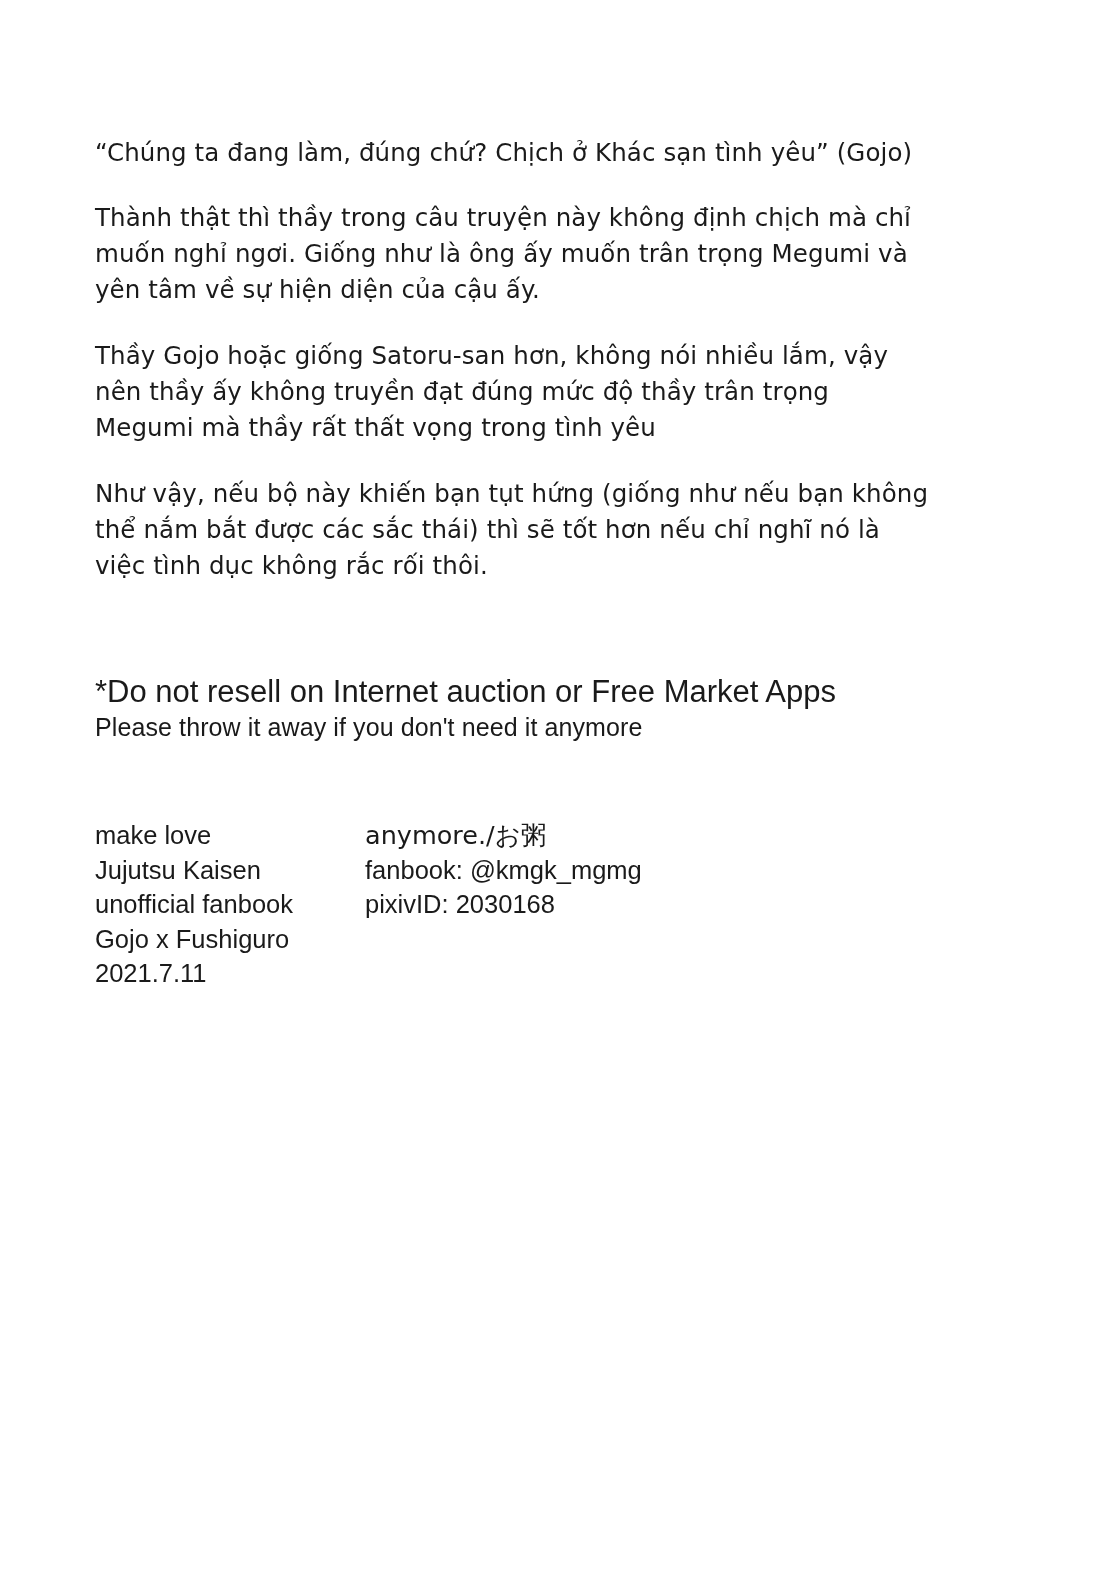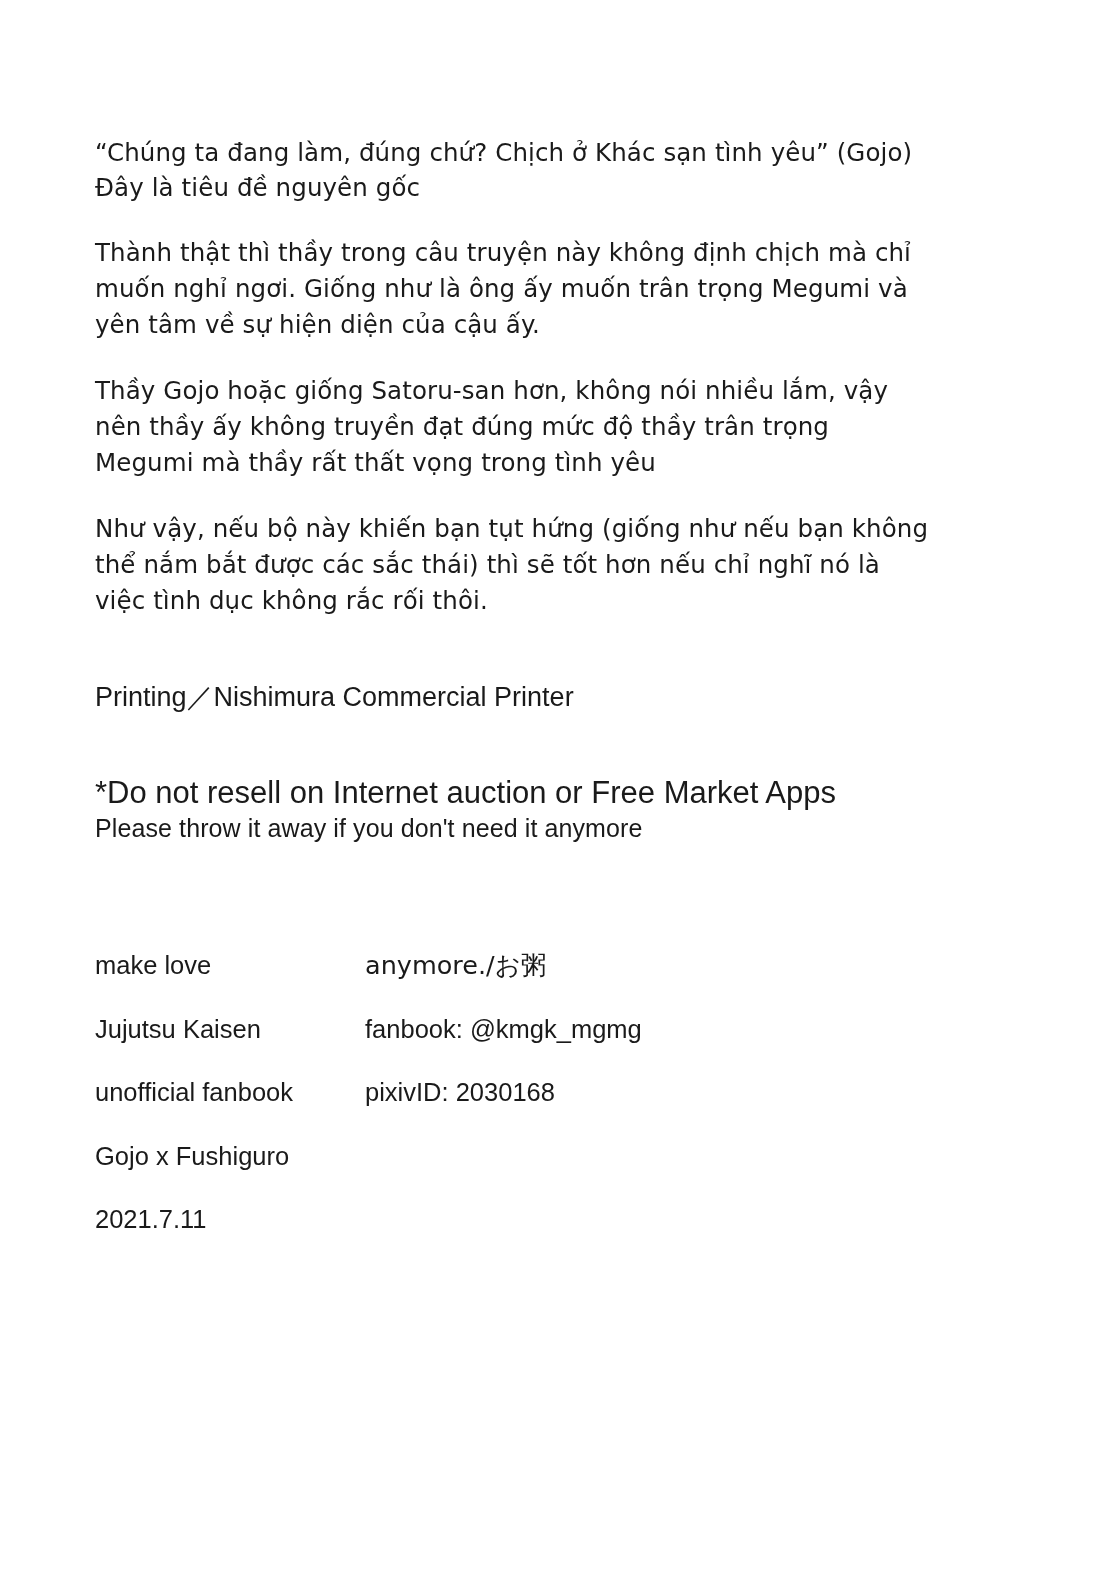--- a/index.html
+++ b/index.html
@@ -66,35 +66,33 @@
   .col-left {
     width: 270px;
   }
   .col-right {
     width: 400px;
   }
   .colophon-line {
     font-size: 25.5px;
     line-height: 34.5px;
     white-space: nowrap;
-    margin-top: 29px;
   }
   .jp {
     font-family: "DejaVu Sans", sans-serif;
   }
 </style>
 </head>
 <body>
 
 <div class="page">
   <div class="content">
 
     <div class="block quote-block">
       <p class="para para-vn">“Chúng ta đang làm, đúng chứ? Chịch ở Khác sạn tình yêu” (Gojo)</p>
-      <p class="para para-vn">Đây là tiêu đề nguyên gốc</p>
     </div>
 
     <div class="block">
       <p class="para para-vn">Thành thật thì thầy trong câu truyện này không định chịch mà chỉ
 muốn nghỉ ngơi. Giống như là ông ấy muốn trân trọng Megumi và
 yên tâm về sự hiện diện của cậu ấy.</p>
     </div>
 
     <div class="block">
       <p class="para para-vn">Thầy Gojo hoặc giống Satoru-san hơn, không nói nhiều lắm, vậy
@@ -102,21 +100,20 @@
 Megumi mà thầy rất thất vọng trong tình yêu</p>
     </div>
 
 
     <div class="block">
       <p class="para para-vn">Như vậy, nếu bộ này khiến bạn tụt hứng (giống như nếu bạn không
 thể nắm bắt được các sắc thái) thì sẽ tốt hơn nếu chỉ nghĩ nó là
 việc tình dục không rắc rối thôi.</p>
     </div>
 
-    <p class="printing">Printing／Nishimura Commercial Printer</p>
 
     <div>
       <p class="notice">*Do not resell on Internet auction or Free Market Apps</p>
       <p class="para">Please throw it away if you don't need it anymore</p>
     </div>
 
     <div class="colophon">
       <div class="col-left">
         <div class="colophon-line">make love</div>
         <div class="colophon-line">Jujutsu Kaisen</div>

